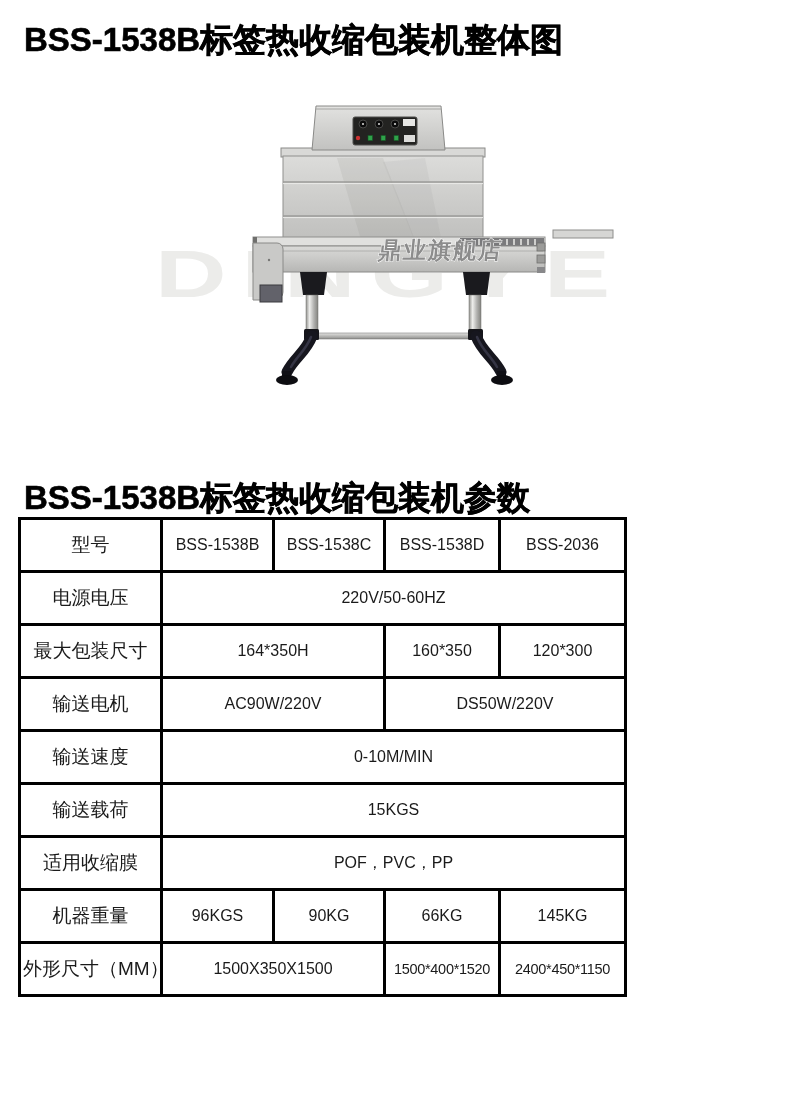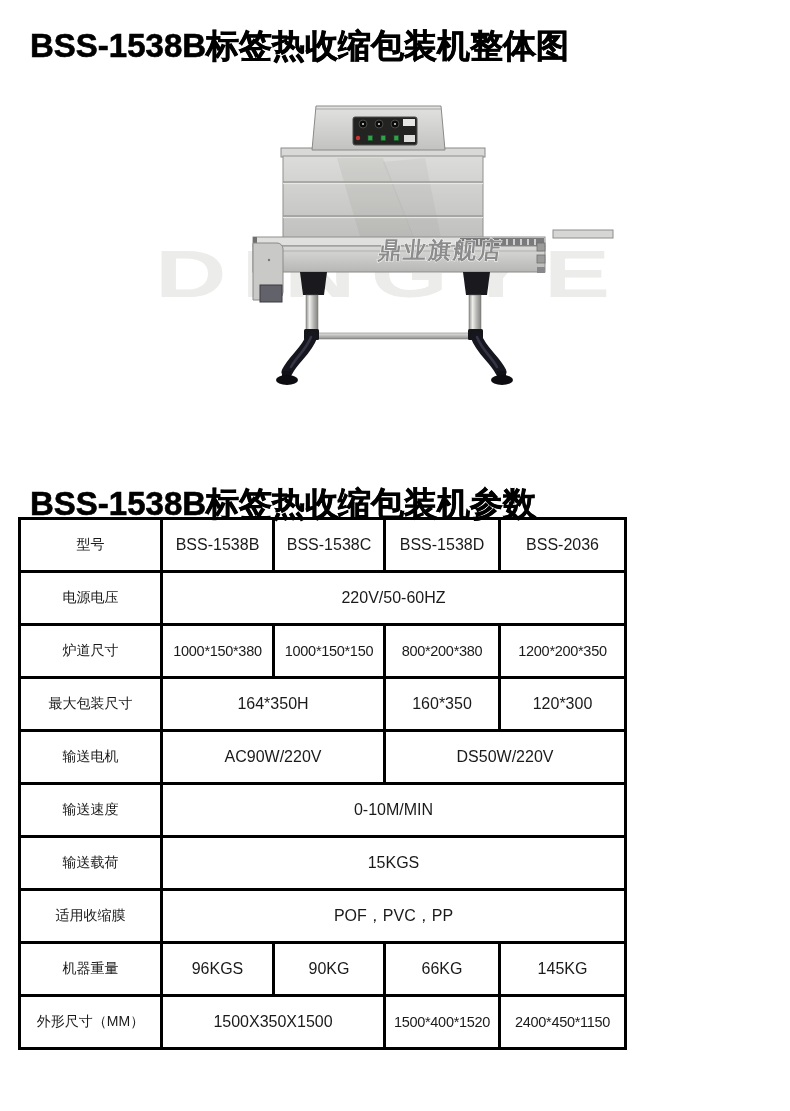--- a/index.html
+++ b/index.html
@@ -2,42 +2,42 @@
 <html><head>
 <meta charset="utf-8">
 <style>
   html,body{margin:0;padding:0;}
   body{
     width:790px;height:1111px;position:relative;background:#ffffff;
     font-family:"Liberation Sans","DejaVu Sans",sans-serif;color:#1c1c1c;
     overflow:hidden;
   }
   .page-title{
-    position:absolute;left:18px;margin:12px;
+    position:absolute;left:18px;margin:6px;
     font-size:33px;font-weight:bold;color:#000;
     -webkit-text-stroke:0.6px #000;
     letter-spacing:0px;white-space:nowrap;
   }
   #title-overview{top:12px;}
   #title-params{top:470px;}
   #photo{
     position:absolute;left:85px;top:90px;width:620px;height:310px;
   }
   #photo svg{display:block;width:620px;height:310px;}
   #spec-table{
     position:absolute;left:18px;top:517px;width:606px;
     border-collapse:collapse;table-layout:fixed;
   }
   #spec-table td{
     border:3px solid #000;height:50px;padding:0 2px;
     text-align:center;vertical-align:middle;
     font-size:16px;font-weight:400;color:#1a1a1a;
     overflow:hidden;white-space:nowrap;
   }
-  #spec-table td.label{font-size:14px;}
+  #spec-table td.label{font-size:19px;}
   #spec-table td.small{font-size:14.5px;letter-spacing:-0.3px;}
 </style>
 </head>
 <body>
 
 <h1 class="page-title" id="title-overview">BSS-1538B标签热收缩包装机整体图</h1>
 
 <div id="photo">
   <svg viewBox="0 0 620 310">
     <defs>
@@ -176,27 +176,20 @@
         <td>BSS-1538B</td>
         <td>BSS-1538C</td>
         <td>BSS-1538D</td>
         <td>BSS-2036</td>
       </tr>
       <tr>
         <td class="label">电源电压</td>
         <td colspan="4">220V/50-60HZ</td>
       </tr>
       <tr>
-        <td class="label">炉道尺寸</td>
-        <td class="small">1000*150*380</td>
-        <td class="small">1000*150*150</td>
-        <td class="small">800*200*380</td>
-        <td class="small">1200*200*350</td>
-      </tr>
-      <tr>
         <td class="label">最大包装尺寸</td>
         <td colspan="2">164*350H</td>
         <td>160*350</td>
         <td>120*300</td>
       </tr>
       <tr>
         <td class="label">输送电机</td>
         <td colspan="2">AC90W/220V</td>
         <td colspan="2">DS50W/220V</td>
       </tr>

